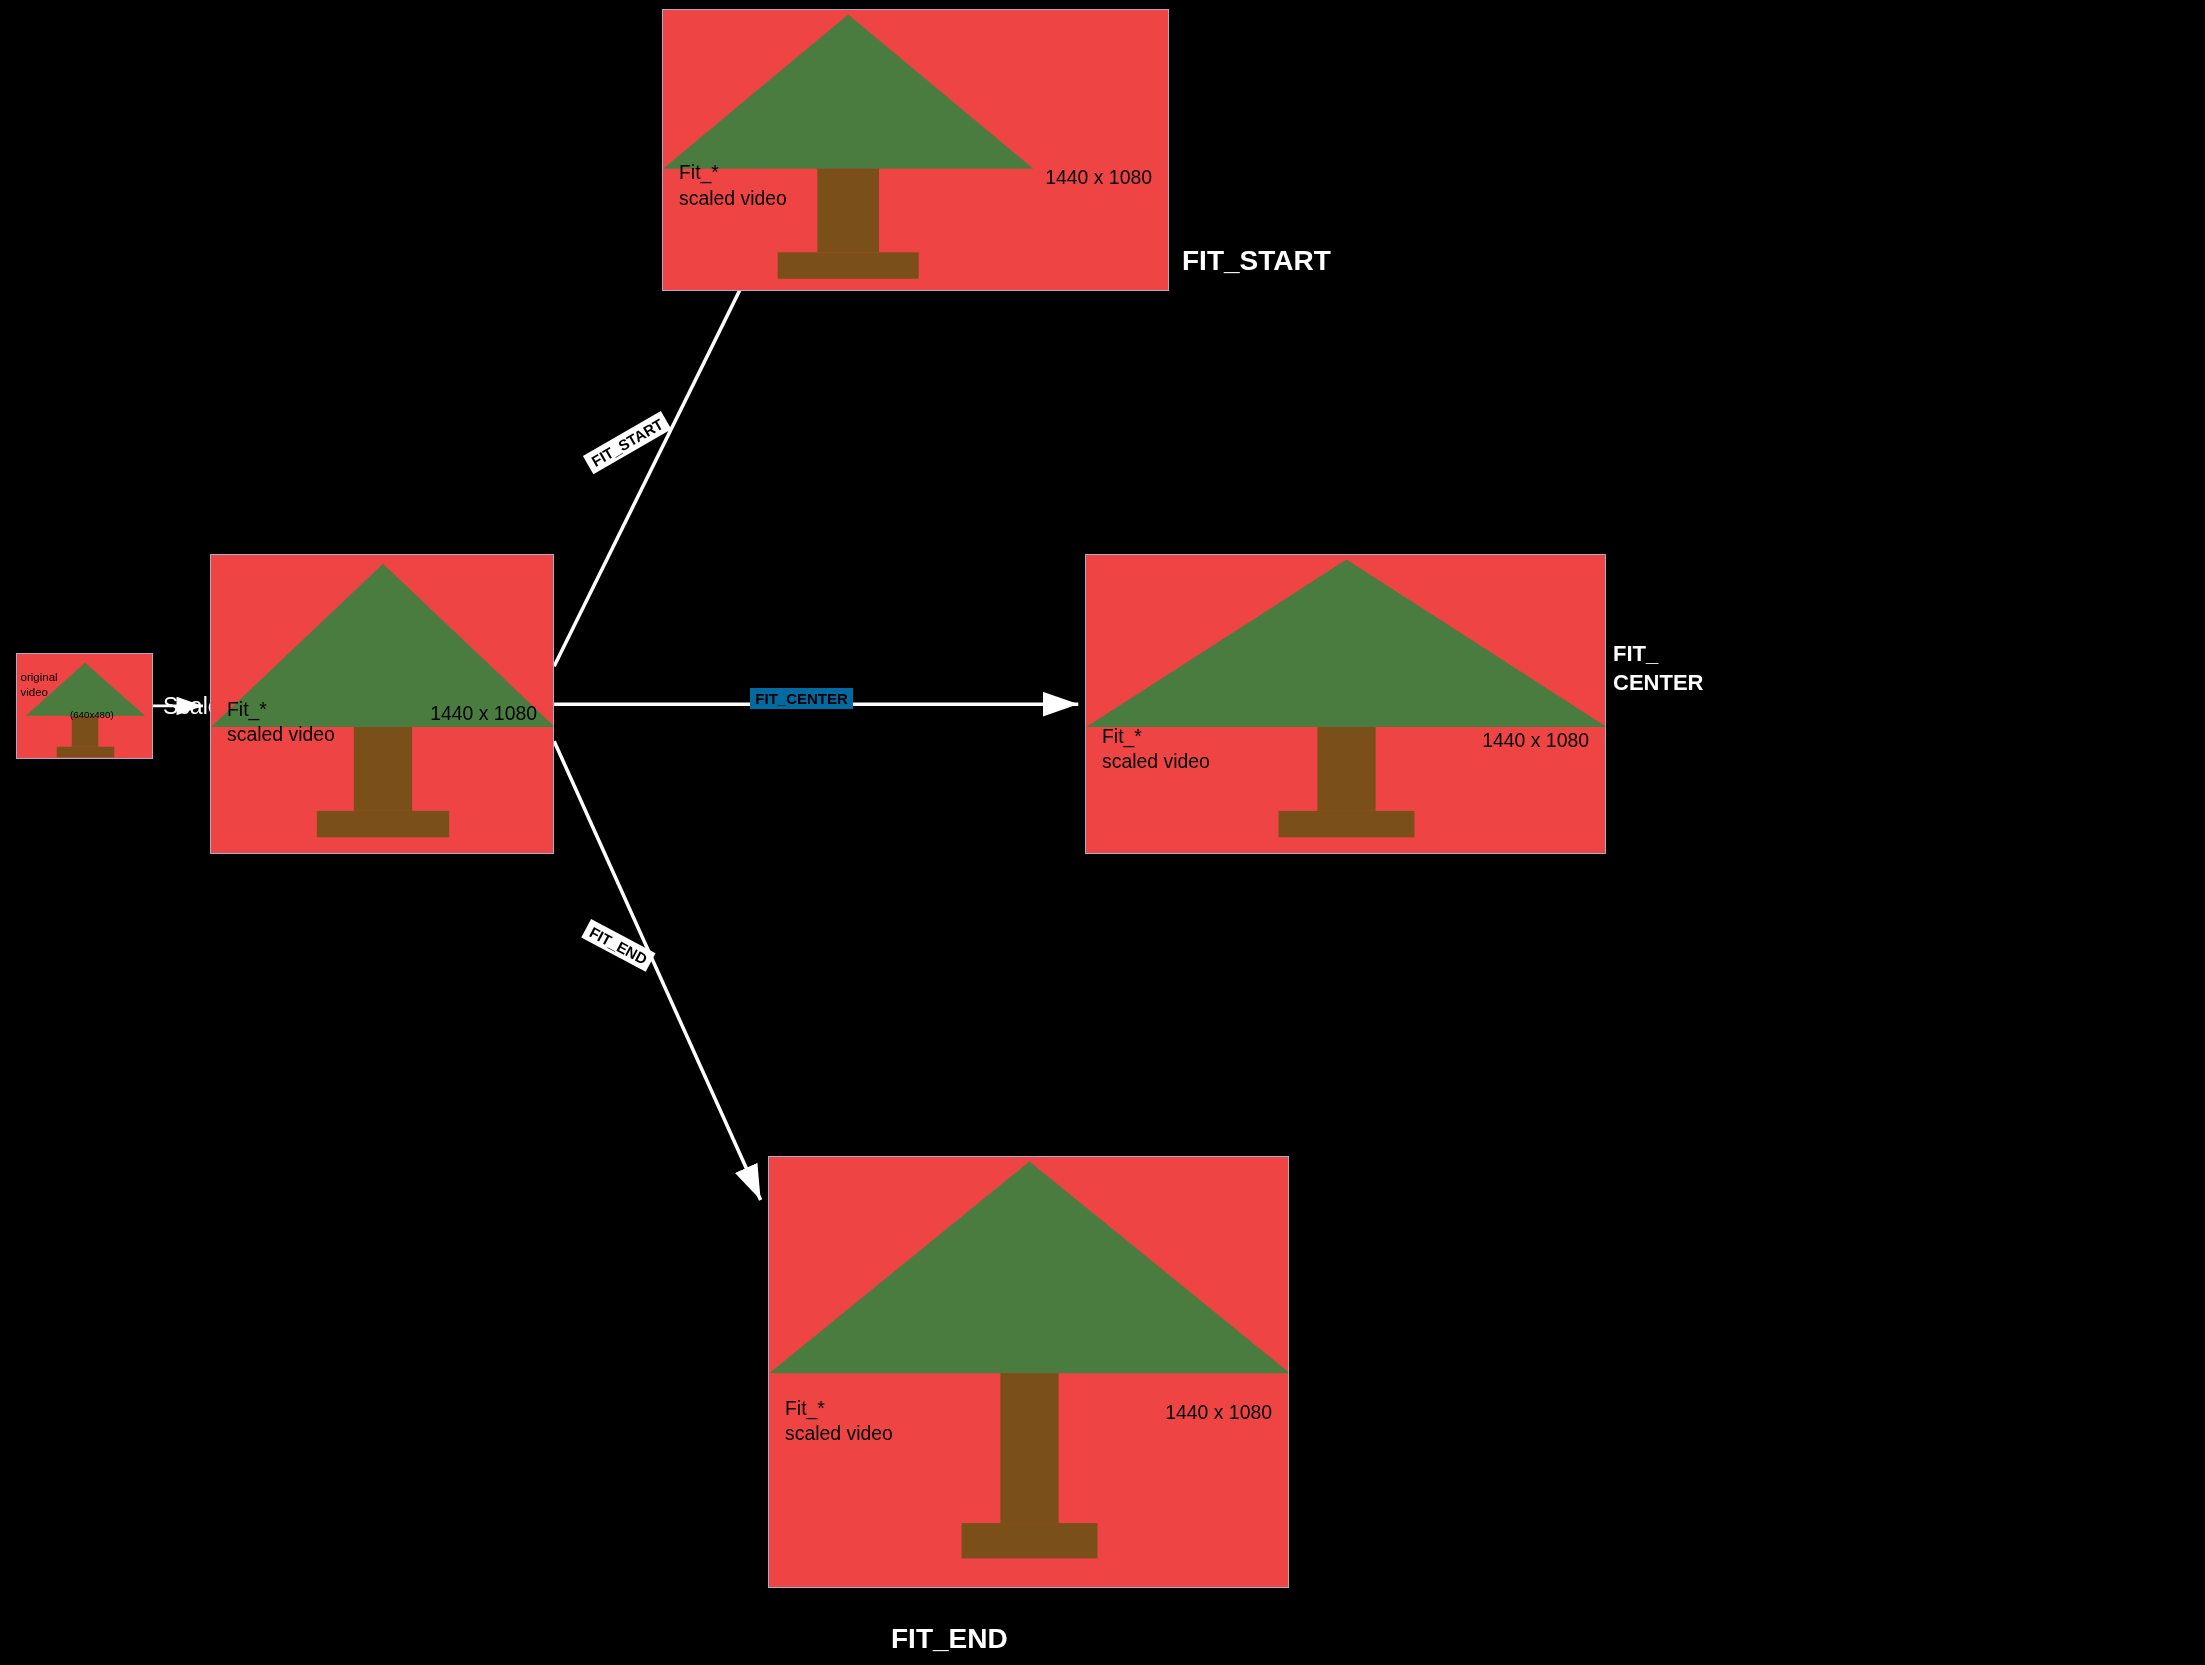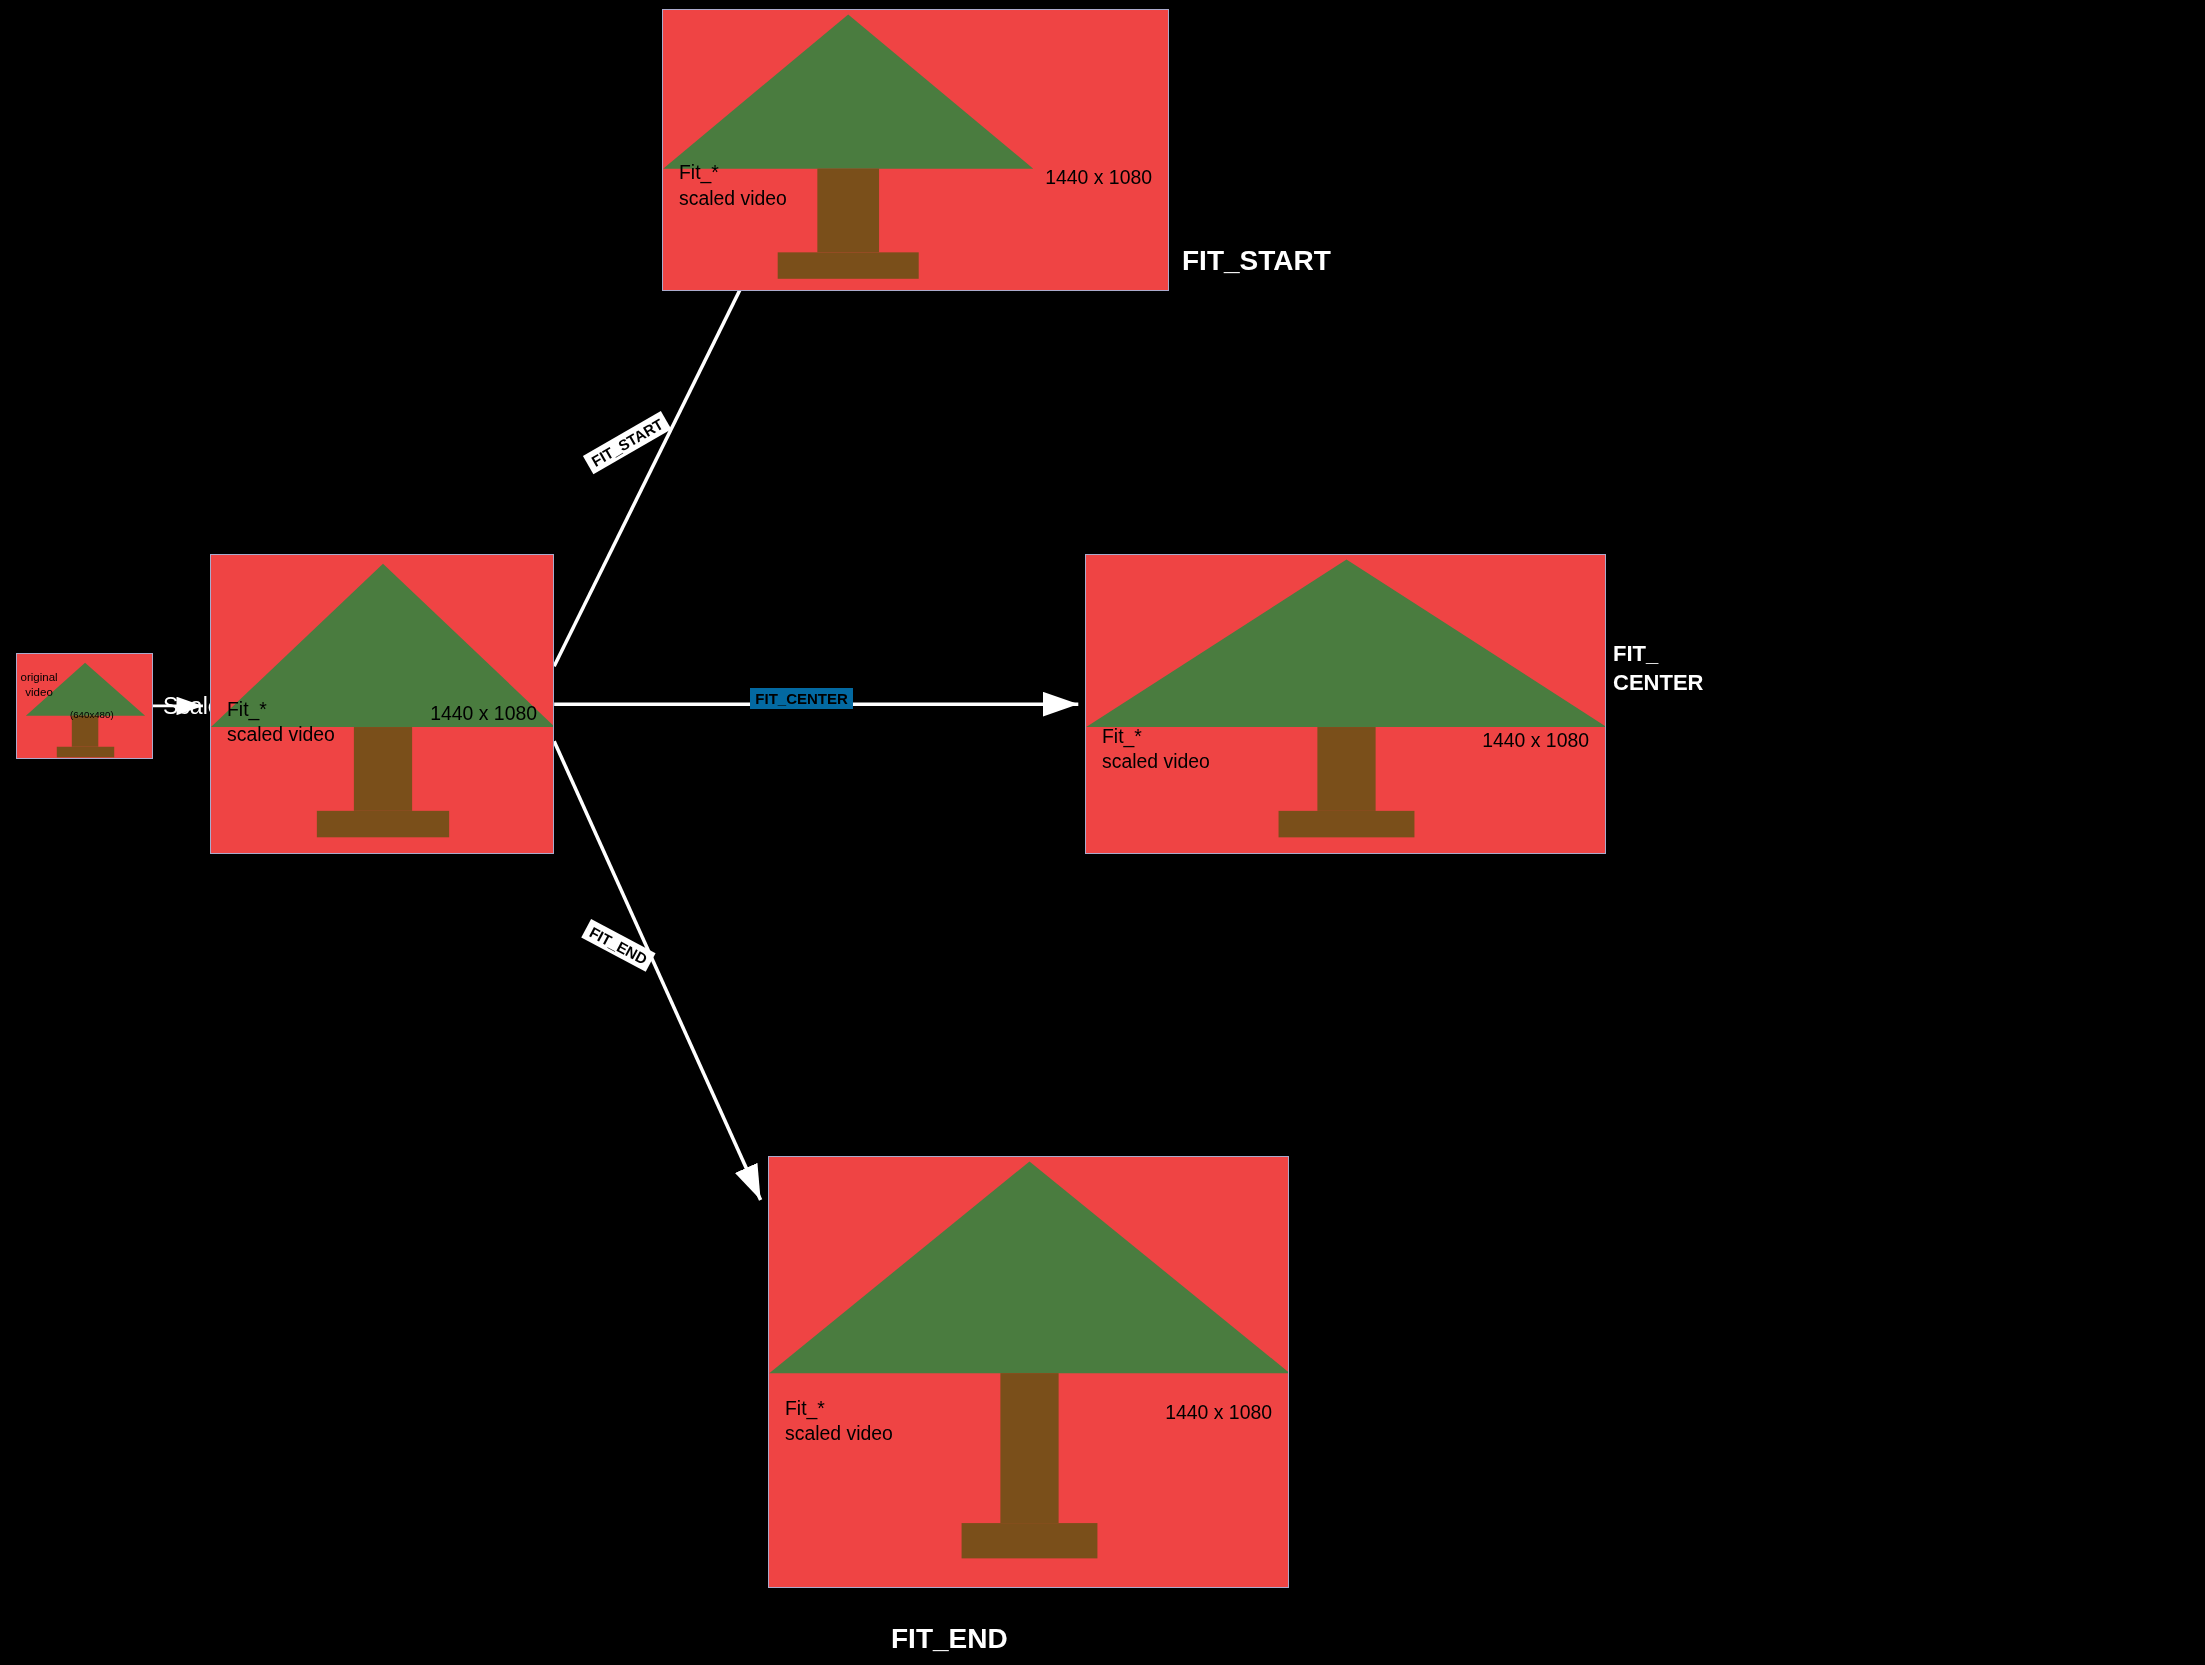--- a/index.html
+++ b/index.html
@@ -64,21 +64,21 @@
 <div class="video-box" style="left:16px; top:653px; width:137px; height:106px;">
   
   <svg width="137" height="106" viewBox="0 0 155 120">
 
     <polygon points="10,70 77,10 145,70" fill="#4a7c3f"></polygon>
 
     <rect x="62" y="70" width="30" height="35" fill="#7a4f1a"></rect>
 
     <rect x="45" y="105" width="65" height="12" fill="#7a4f1a"></rect>
   </svg>
-  <div style="position:absolute; top:16px; left:3.5px; color:#000; font-size:11.5px; line-height:1.3;text-align:center;">original<br>video</div>
+  <div style="position:absolute; top:16px; left:3.5px; color:#000; font-size:11.5px; line-height:1.3;">original<br>video</div>
   <div style="position:absolute; top:55px; left:53px; color:#000; font-size:9.7px;">(640x480)</div>
 </div>
 
 <div class="scale-label" style="left:163px; top:693px;">Scale</div>
 
 <div class="video-box" style="left:210px; top:554px; width:344px; height:300px;">
   <svg width="344" height="300" viewBox="0 0 390 340">
 
     <polygon points="0,195 195,10 390,195" fill="#4a7c3f"></polygon>
 

